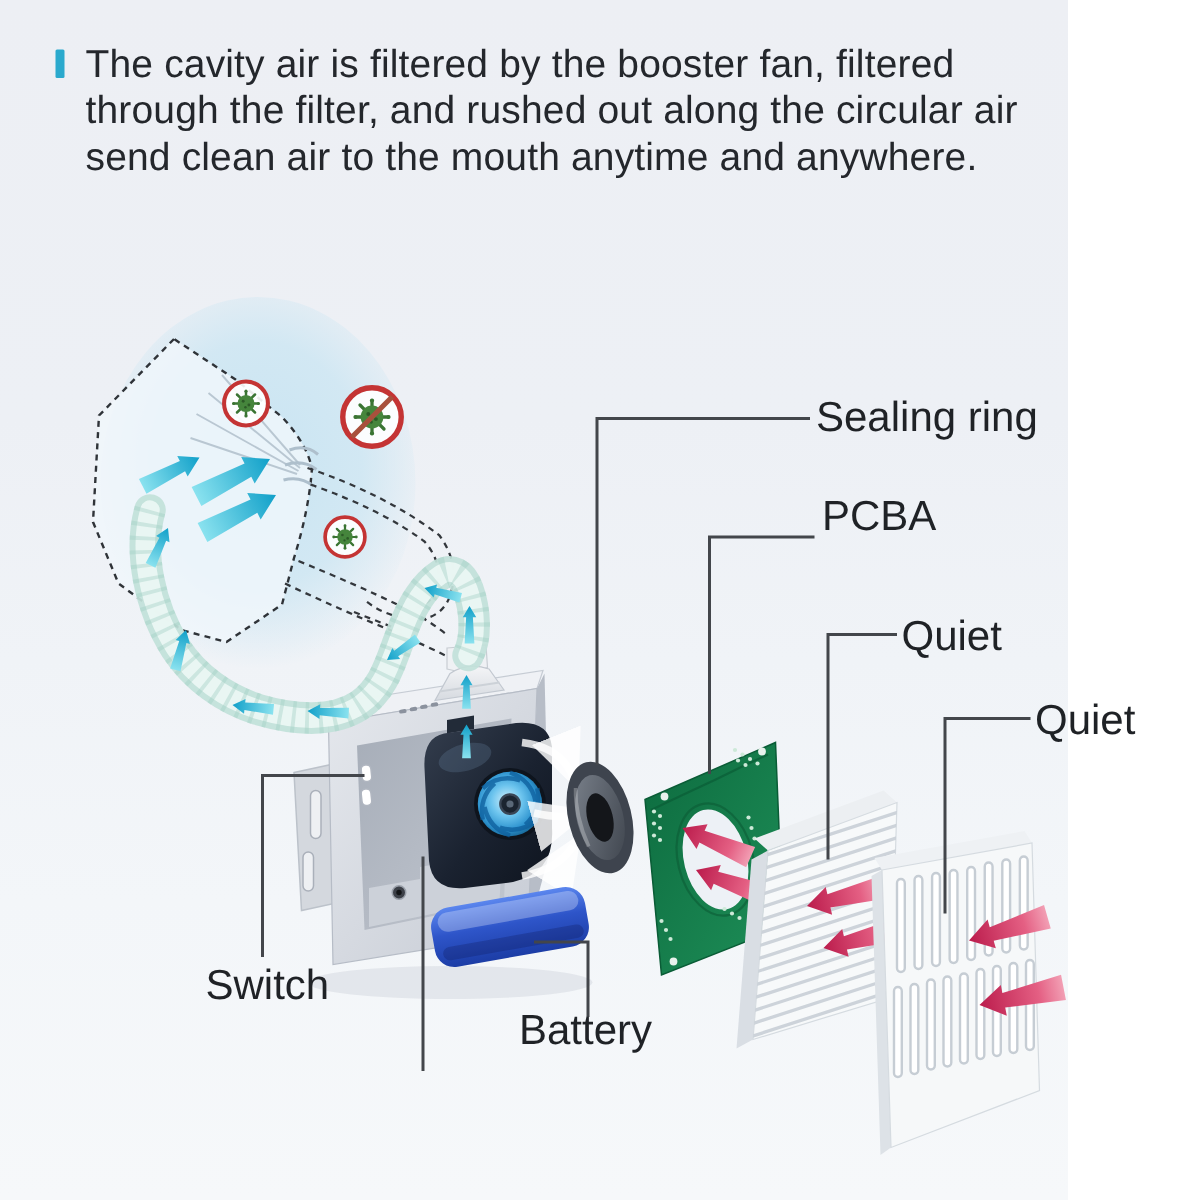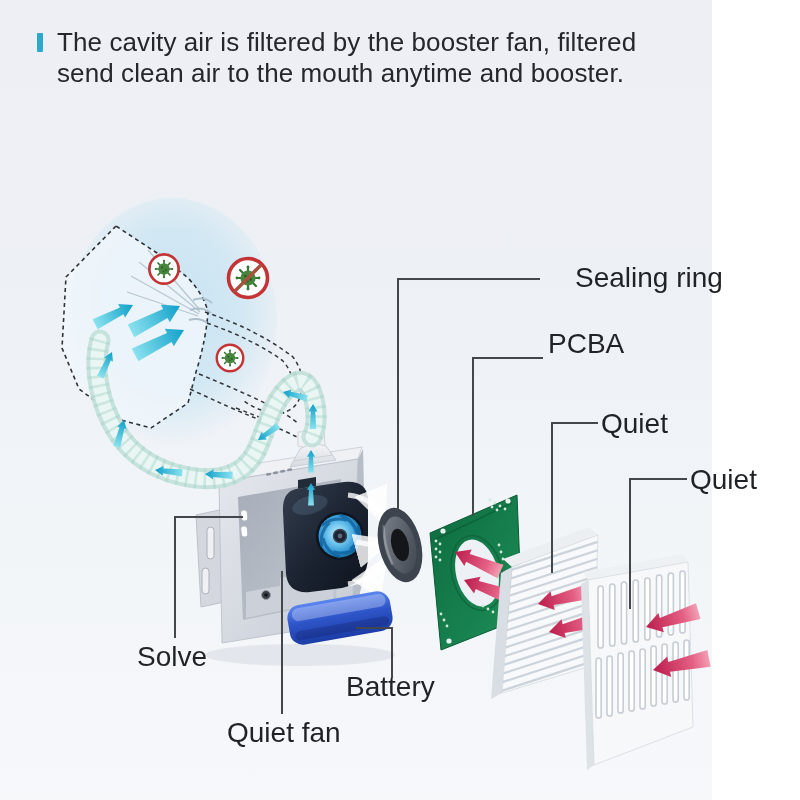--- a/index.html
+++ b/index.html
@@ -15,21 +15,22 @@
   svg{position:absolute;left:0;top:0;}
 </style>
 </head>
 <body>
 
 <div class="stage">
 
   <span class="accent-bar" style="background:#2aa9cd"></span>
   <div class="desc">
     <div>The cavity air is filtered by the booster fan, filtered</div>
-    <div>send clean air to the mouth anytime and booster.</div>
+    <div>through the filter, and rushed out along the circular air</div>
+    <div>send clean air to the mouth anytime and anywhere.</div>
   </div>
 
   <svg width="800" height="800" viewBox="0 0 800 800">
     <defs>
       <radialGradient id="maskGlow" cx="50%" cy="45%" r="55%">
         <stop offset="0%" stop-color="#c5e3f2"></stop>
         <stop offset="60%" stop-color="#cfe7f3"></stop>
         <stop offset="100%" stop-color="#cfe7f3" stop-opacity="0"></stop>
       </radialGradient>
       <linearGradient id="cyGrad" x1="0" y1="0" x2="1" y2="0">
@@ -333,21 +334,20 @@
       <polyline points="540,279 398,279 398,510"></polyline>
       <polyline points="543,358 473,358 473,516"></polyline>
       <polyline points="598,423 552,423 552,573"></polyline>
       <polyline points="687,479 630,479 630,609"></polyline>
       <polyline points="243,517 175,517 175,638"></polyline>
       <polyline points="282,571 282,714"></polyline>
       <polyline points="356,628 392,628 392,678"></polyline>
     </g>
   </svg>
 
-  <div class="lbl" style="left:575px;top:263px">Sealing ring</div>
+  <div class="lbl" style="left:544px;top:263px">Sealing ring</div>
   <div class="lbl" style="left:548px;top:329px">PCBA</div>
   <div class="lbl" style="left:601px;top:409px">Quiet</div>
   <div class="lbl" style="left:690px;top:465px">Quiet</div>
-  <div class="lbl" style="left:137px;top:642px">Solve</div>
+  <div class="lbl" style="left:137px;top:642px">Switch</div>
   <div class="lbl" style="left:346px;top:672px">Battery</div>
-  <div class="lbl" style="left:227px;top:718px">Quiet fan</div>
 
 </div>
 
 </body></html>

